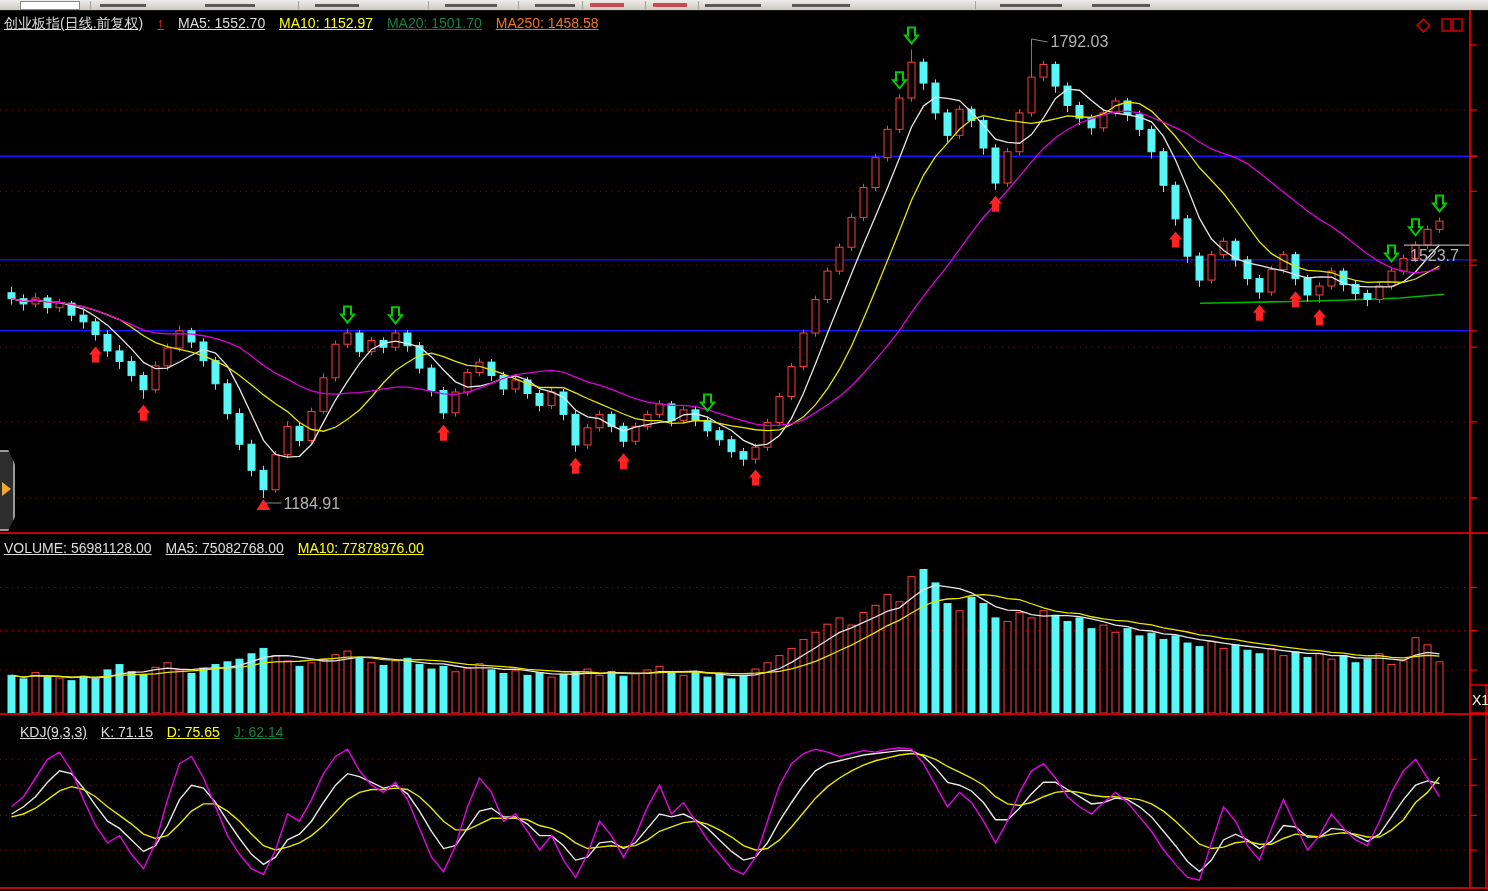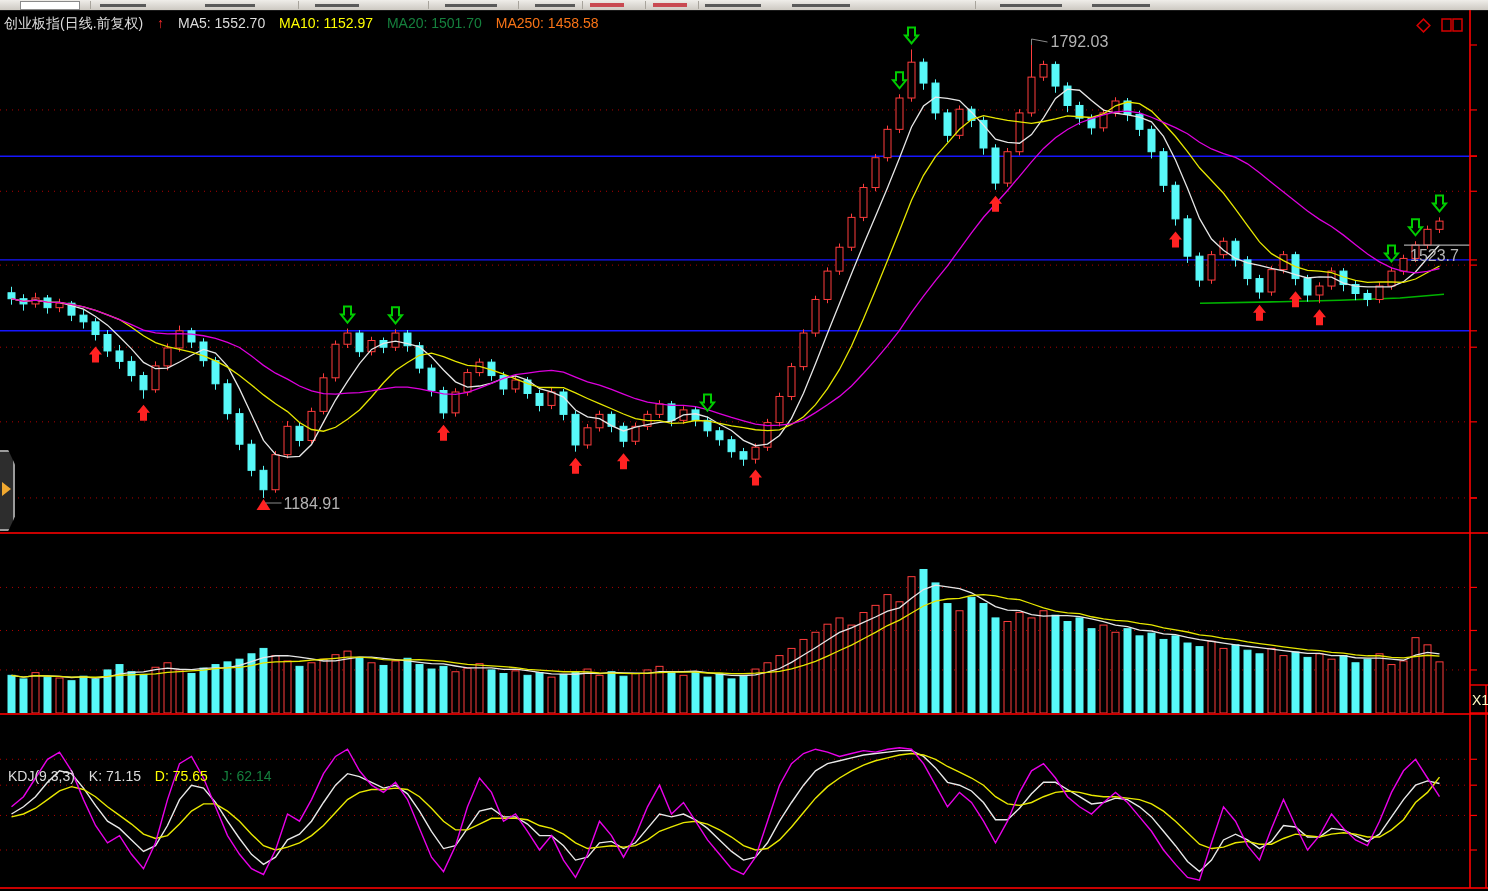--- a/index.html
+++ b/index.html
@@ -7,26 +7,26 @@
   #app{position:relative;width:1488px;height:891px;background:#000;}
   
   #menubar{position:absolute;left:0;top:0;width:1488px;height:10px;
     background:linear-gradient(#efede9,#cdc9c2);border-bottom:1px solid #1a1a1a;}
   .mb-dash{position:absolute;top:4px;height:3px;background:#5a5a5a;}
   .mb-red{position:absolute;top:3px;height:4px;background:#c94a52;}
   .mb-sep{position:absolute;top:1px;height:8px;width:1px;background:#a8a49c;}
   .mb-white{position:absolute;left:20px;top:1px;width:58px;height:7px;background:#fff;border:1px solid #8a8a8a;}
   
   .hdr{position:absolute;font-size:14px;letter-spacing:0;white-space:nowrap;}
-  .hdr span{margin-right:10px;}
+  .hdr span{margin-right:10px;text-decoration:underline;}
   .t-white{color:#dcdcdc}.t-yellow{color:#ffff00}.t-magenta{color:#15803d}
   .t-green{color:#f97316}.t-red{color:#ff2a2a}
   #main-hdr{left:4px;top:15px;}
   #vol-hdr{left:4px;top:540px;}
-  #kdj-hdr{left:8px;top:724px;margin-top:44px;}
+  #kdj-hdr{left:20px;top:724px;}
   #chart-svg{position:absolute;left:0;top:0;}
   
   #corner-icons{position:absolute;right:24px;top:16px;display:flex;gap:8px;}
   
   #left-tab{position:absolute;left:0;top:450px;width:13px;height:77px;background:#2d2d2d;
     border:2px solid #9b9b9b;border-left:none;border-radius:0 6px 6px 0;
     clip-path:polygon(0 0,55% 0,100% 18%,100% 82%,55% 100%,0 100%);}
   #left-tab .tri{position:absolute;left:2px;top:30px;width:0;height:0;
     border-top:7px solid transparent;border-bottom:7px solid transparent;border-left:9px solid #f0a830;}
   #x1-label{position:absolute;left:1472px;top:692px;color:#fef9c3;font-size:14px;}
@@ -500,20 +500,25 @@
 
   <div class="hdr" id="main-hdr">
     <span class="t-white">创业板指(日线.前复权)</span>
     <span class="t-red" style="font-weight:bold">↑</span>
     <span class="t-white">MA5: 1552.70</span>
     <span class="t-yellow">MA10: 1152.97</span>
     <span class="t-magenta">MA20: 1501.70</span>
     <span class="t-green">MA250: 1458.58</span>
   </div>
 
+  <div class="hdr" id="vol-hdr">
+    <span class="t-white">VOLUME: 56981128.00</span>
+    <span class="t-white">MA5: 75082768.00</span>
+    <span class="t-yellow">MA10: 77878976.00</span>
+  </div>
 
   <div class="hdr" id="kdj-hdr">
     <span class="t-white">KDJ(9,3,3)</span>
     <span class="t-white">K: 71.15</span>
     <span class="t-yellow">D: 75.65</span>
     <span class="t-magenta">J: 62.14</span>
   </div>
 
   <div id="corner-icons">
     <svg width="18" height="18">

